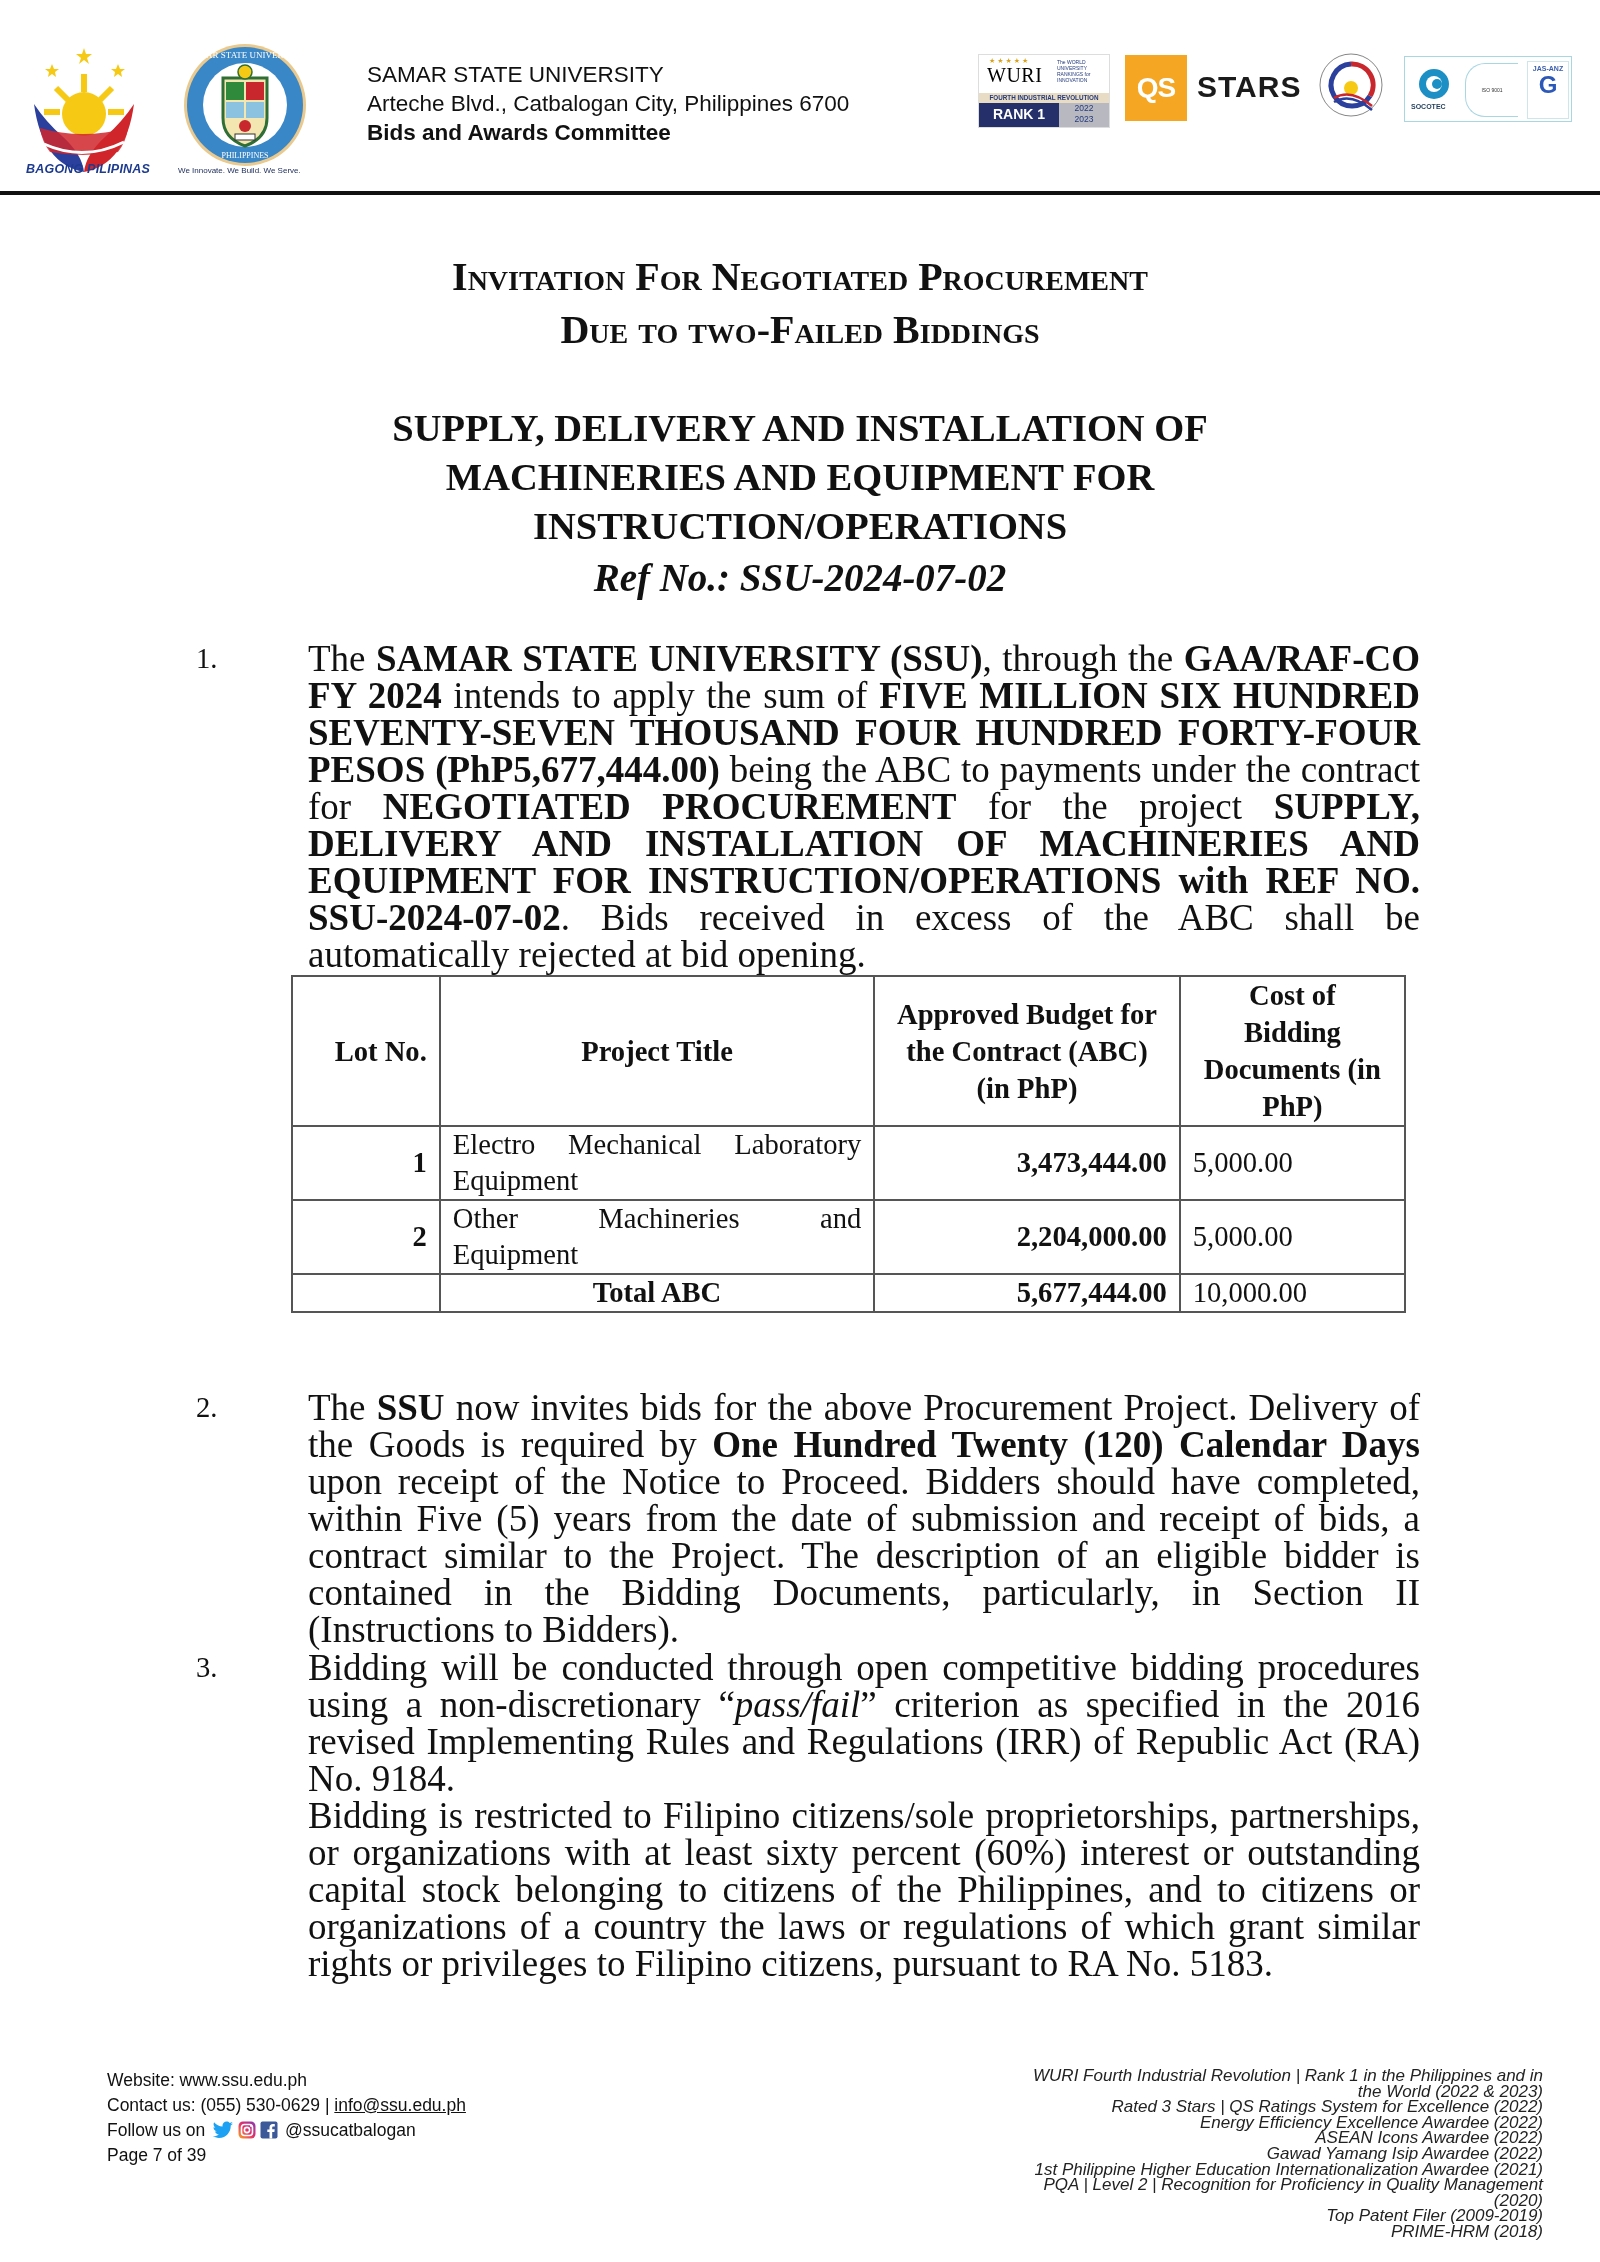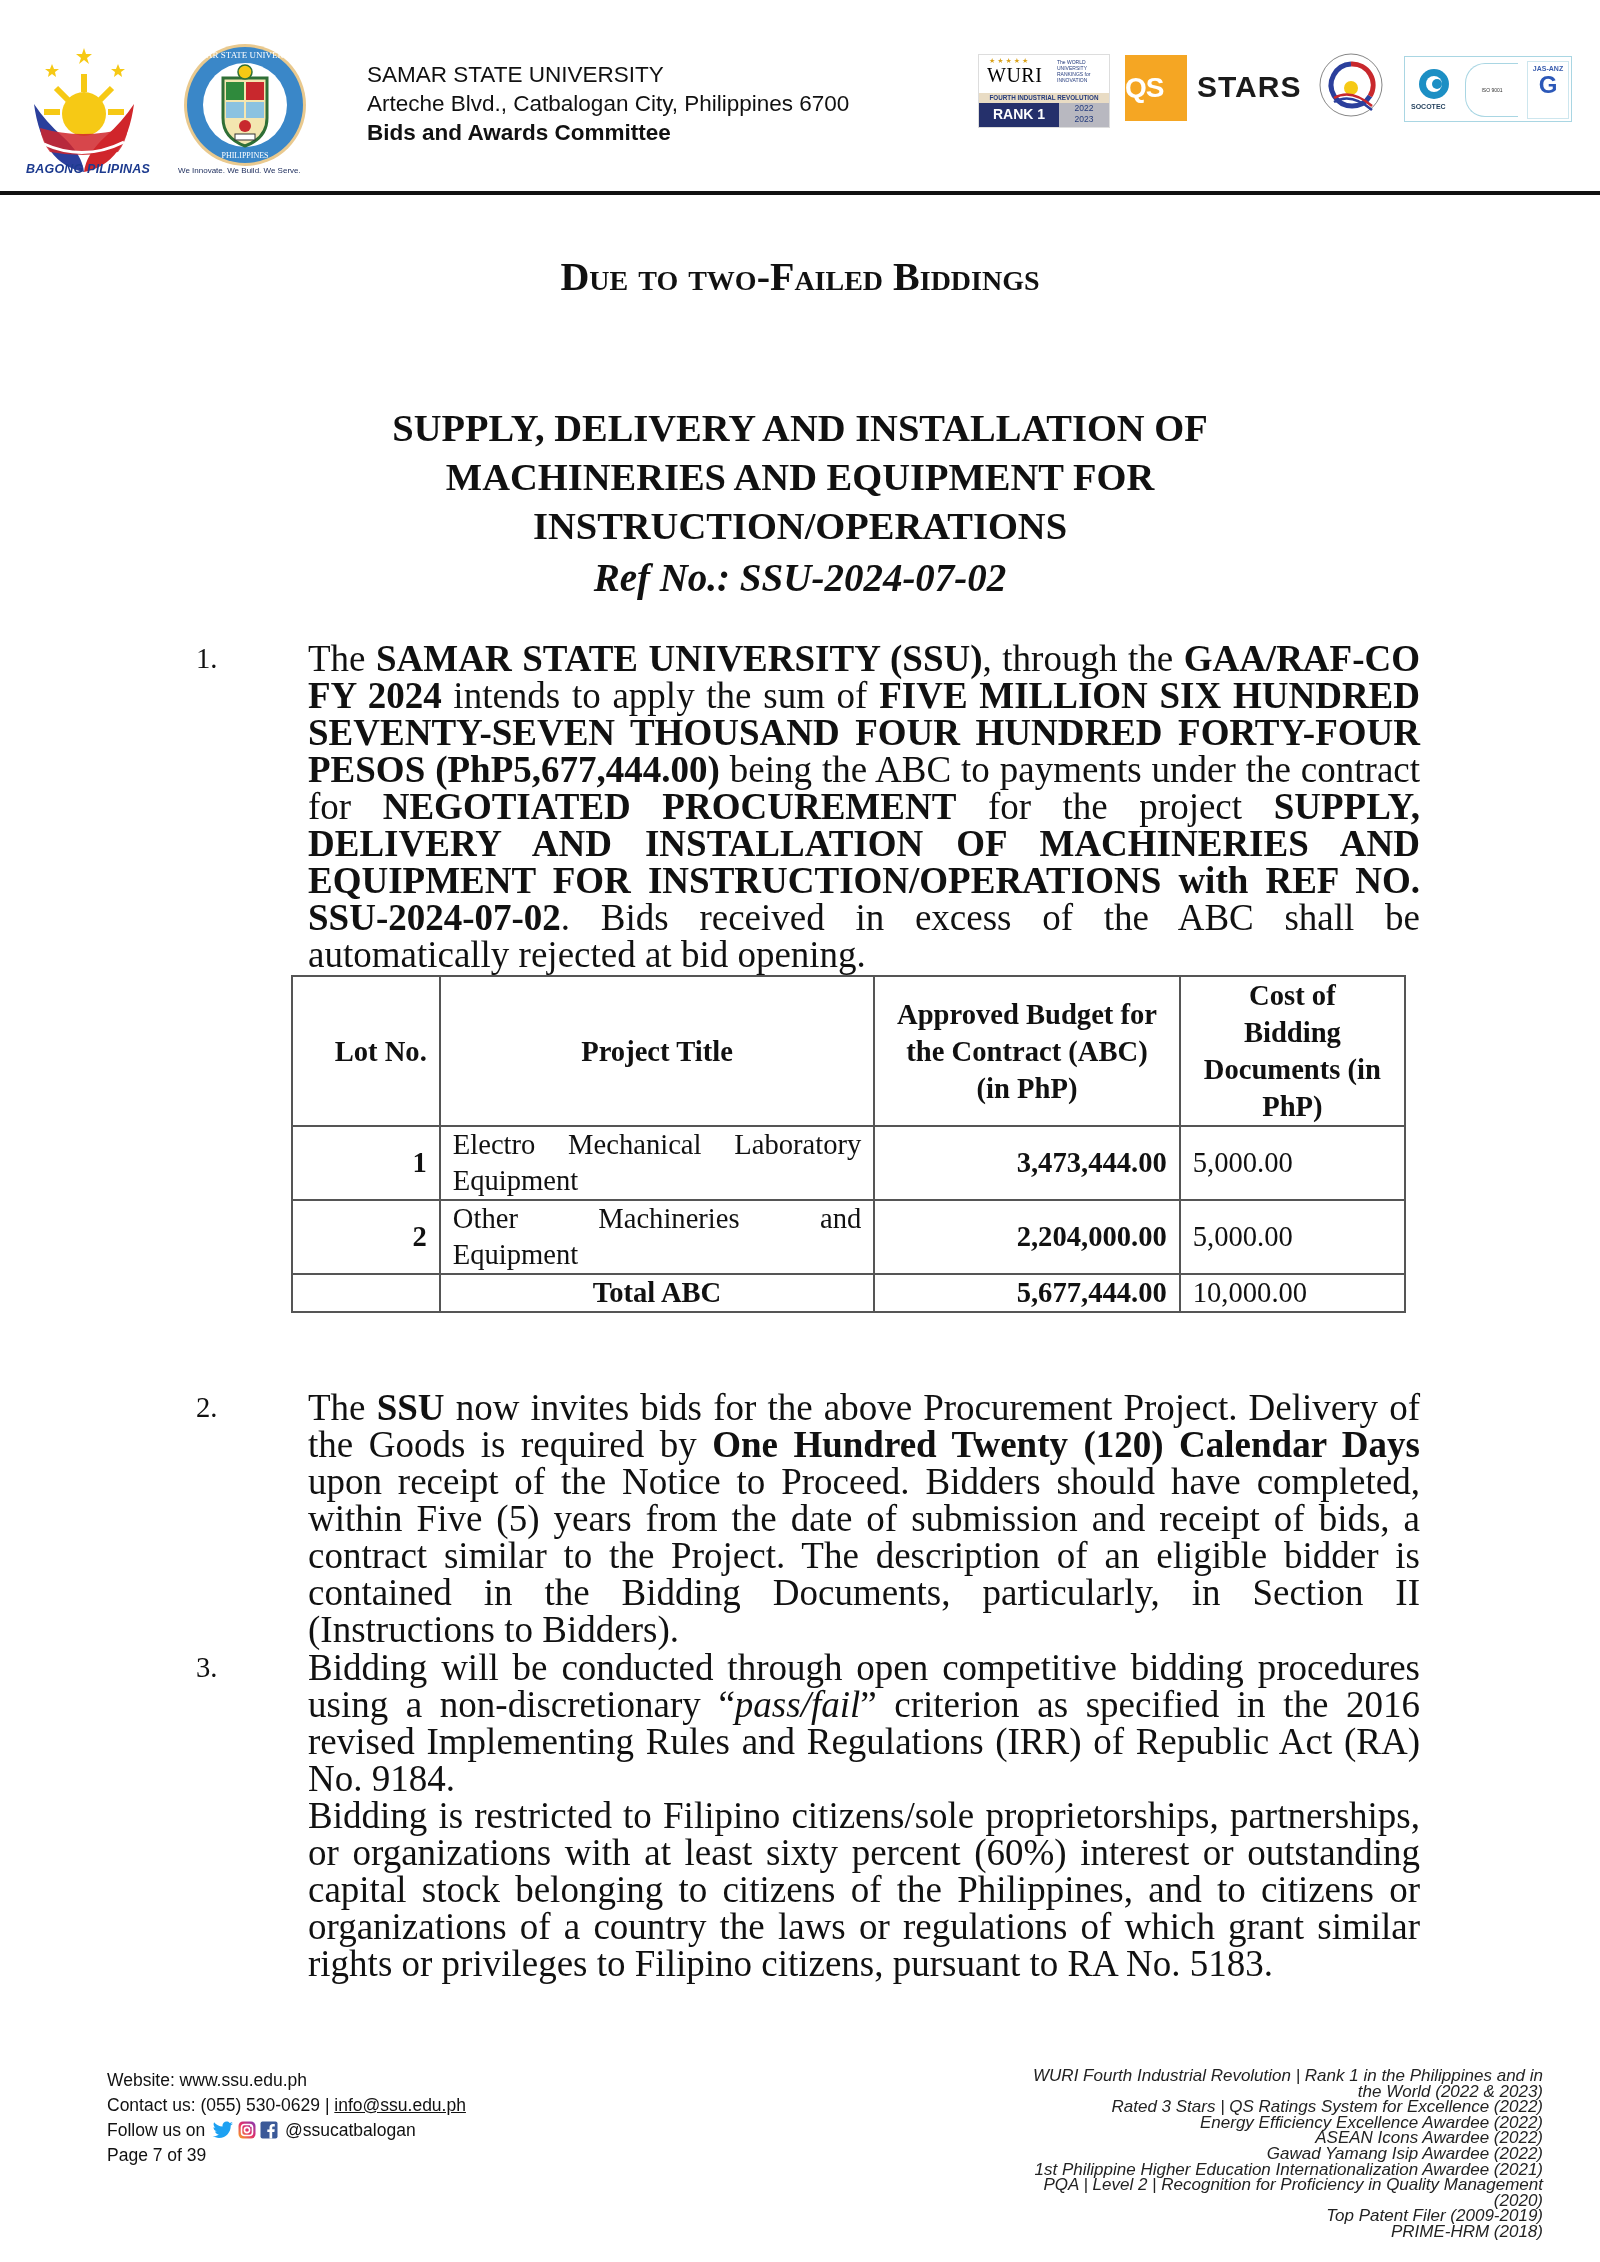--- a/index.html
+++ b/index.html
@@ -21,21 +21,21 @@
   
   .badge { position: absolute; }
   .wuri { left: 978px; top: 54px; width: 130px; height: 72px; border: 1px solid #ddd; background: #fff; font-family: "Liberation Sans", sans-serif; }
   .wuri .top { position: absolute; left: 0; top: 0; width: 130px; height: 38px; }
   .wuri .wuri-word { position: absolute; left: 8px; top: 9px; font-family: "Liberation Serif", serif; font-size: 20px; color: #000000; letter-spacing: 0.5px; }
   .wuri .stars { position: absolute; left: 10px; top: 2px; font-size: 7px; color: #d9a21b; letter-spacing: 2px; }
   .wuri .sub { position: absolute; left: 78px; top: 4px; font-size: 5px; line-height: 6px; color: #233a7c; width: 50px; }
   .wuri .rev { position: absolute; left: 0; top: 38px; width: 130px; height: 10px; background: #e9dcc4; font-size: 6.3px; color: #233a7c; text-align: center; line-height: 10px; font-weight: bold; }
   .wuri .rank { position: absolute; left: 0; top: 48px; width: 80px; height: 24px; background: #25306b; color: #fff; font-weight: bold; font-size: 14px; text-align: center; line-height: 22px; }
   .wuri .yrs { position: absolute; left: 80px; top: 48px; width: 50px; height: 24px; background: #b8b8c0; color: #233a7c; font-size: 8.5px; text-align: center; line-height: 11px; }
-  .qs-box { left: 1125px; top: 55px; width: 62px; height: 66px; background: #f5a623; color: #fff; font-family: "Liberation Sans", sans-serif; font-weight: bold; font-size: 28px; text-align: left; line-height: 66px; letter-spacing: -1px; }
+  .qs-box { left: 1125px; top: 55px; width: 62px; height: 66px; background: #f5a623; color: #fff; font-family: "Liberation Sans", sans-serif; font-weight: bold; font-size: 28px; text-align: center; line-height: 66px; letter-spacing: -1px; }
   .qs-stars { left: 1197px; top: 70px; font-family: "Liberation Sans", sans-serif; font-weight: bold; font-size: 30px; color: #1b1b1b; letter-spacing: 1px; }
   .pqa { left: 1318px; top: 52px; width: 66px; height: 66px; }
   .iso { left: 1404px; top: 56px; width: 166px; height: 64px; border: 1px solid #a9d6e3; background: #fff; font-family: "Liberation Sans", sans-serif; }
   .iso .soco { position: absolute; left: 6px; top: 46px; font-size: 7px; font-weight: bold; color: #1f3d5a; }
   .iso .soco-c { position: absolute; left: 12px; top: 10px; width: 34px; height: 34px; }
   .iso .mid { position: absolute; left: 60px; top: 6px; width: 52px; height: 52px; border-left: 1px solid #a9d6e3; border-top: 1px solid #a9d6e3; border-bottom: 1px solid #a9d6e3; border-radius: 20px 0 0 20px; font-size: 5px; color: #333; text-align: center; line-height: 52px; }
   .iso .jas { position: absolute; left: 122px; top: 4px; width: 40px; height: 56px; border: 1px solid #cde6ee; text-align: center; }
   .iso .jas-t { font-size: 7px; color: #3a5dae; font-weight: bold; margin-top: 3px; }
   .iso .jas-g { font-size: 24px; font-weight: bold; color: #2c58b8; line-height: 26px; }
 
@@ -159,20 +159,21 @@
     <div class="jas">
       <div class="jas-t">JAS-ANZ</div>
       <div class="jas-g">G</div>
     </div>
   </div>
 
   <div class="header-rule"></div>
 </header>
 
 <div class="title-block t1">
+  <div class="sc">Invitation For Negotiated Procurement</div>
   <div class="sc">Due to two-Failed Biddings</div>
 </div>
 <div class="title-block t2">
   <div>SUPPLY, DELIVERY AND INSTALLATION OF</div>
   <div>MACHINERIES AND EQUIPMENT FOR</div>
   <div>INSTRUCTION/OPERATIONS</div>
 </div>
 <div class="title-block ref">Ref No.: SSU-2024-07-02</div>
 
 <div class="num" style="top:640px;">1.</div>

